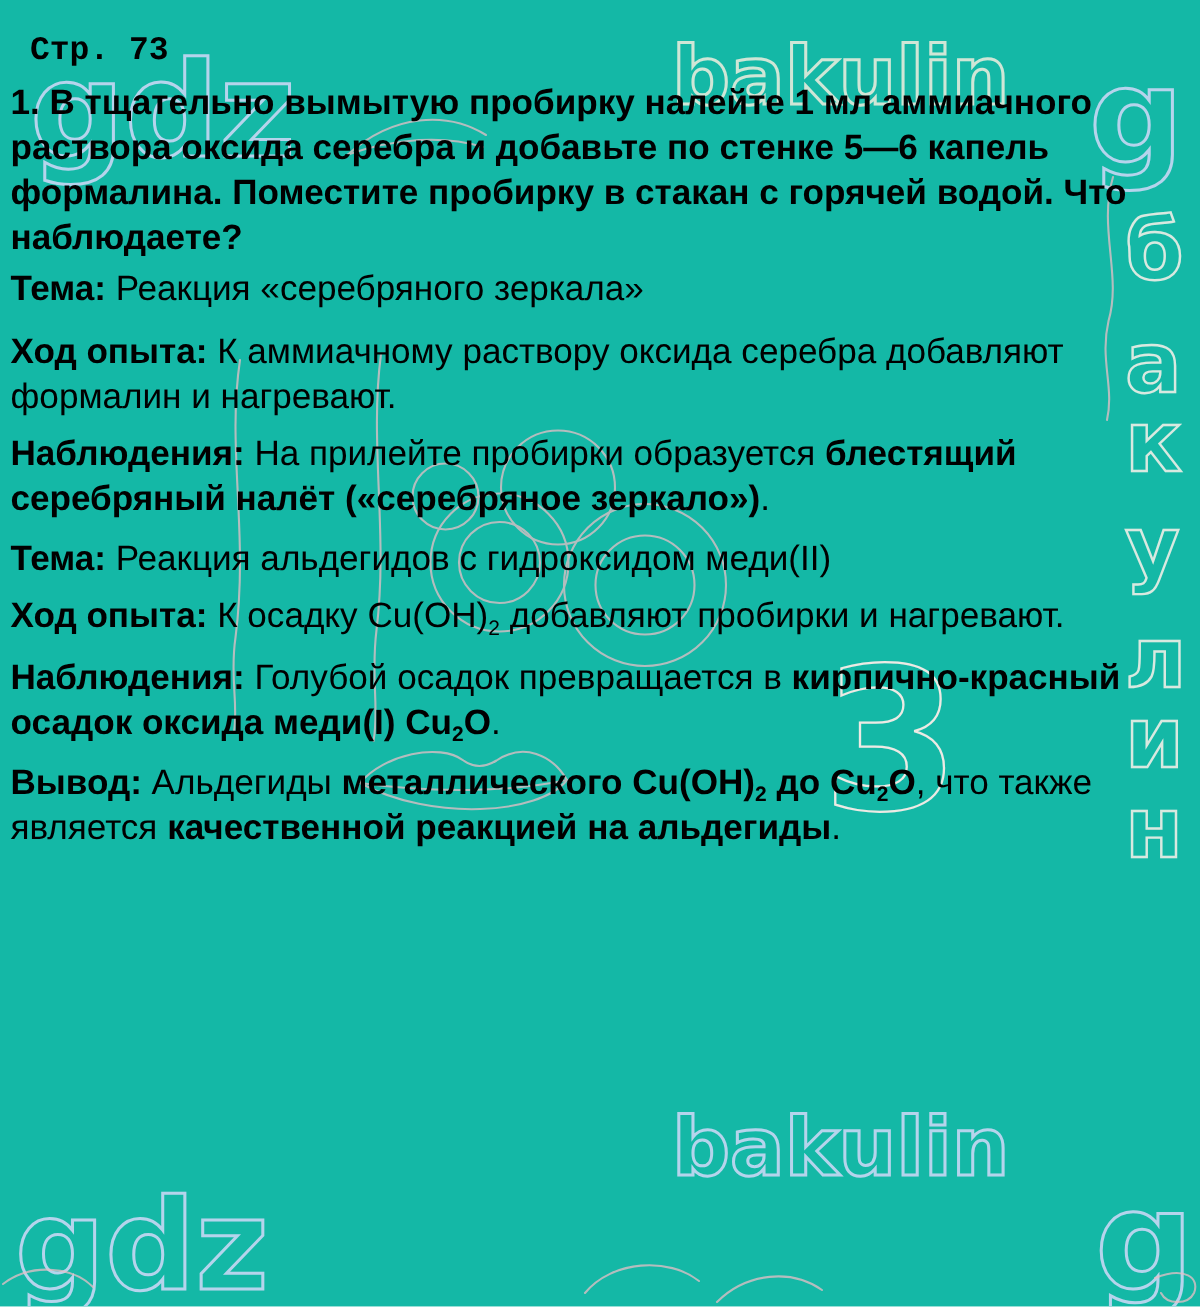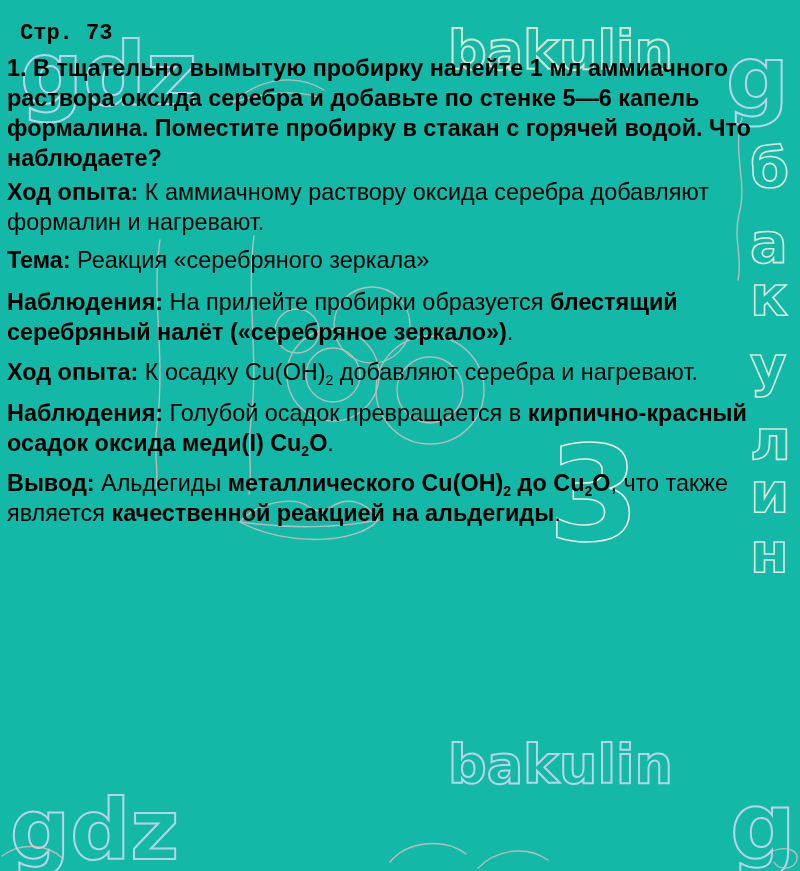--- a/index.html
+++ b/index.html
@@ -89,21 +89,22 @@
       <path d="M478,868 C498,848 528,846 548,860"></path>
       <path d="M2,856 C20,842 48,844 62,858"></path>
       <path d="M770,852 C790,844 800,852 796,862 C792,870 778,870 774,862"></path>
     </g>
   </svg>
 
   <main class="content">
     <h1 class="page-label">Стр. 73</h1>
 
     <p class="para mb4"><span class="b">1. В тщательно вымытую пробирку налейте 1 мл аммиачного раствора оксида серебра и добавьте по стенке 5—6 капель формалина. Поместите пробирку в стакан с горячей водой. Что наблюдаете?</span></p>
+    <p class="para mb12"><span class="b">Тема:</span><span> Реакция «серебряного зеркала»</span></p>
     <p class="para mb8"><span class="b">Ход опыта:</span><span> К аммиачному раствору оксида серебра добавляют формалин и нагревают.</span></p>
-    <p class="para mb12"><span class="b">Тема:</span><span> Реакция «серебряного зеркала»</span></p>
     <p class="para mb10"><span class="b">Наблюдения:</span><span> На прилейте пробирки образуется </span><span class="b">блестящий серебряный налёт («серебряное зеркало»)</span><span>.</span></p>
 
-    <p class="para mb11"><span class="b">Ход опыта:</span><span> К осадку Cu(OH)</span><sub>2</sub><span> добавляют серебра и нагревают.</span></p>
+    <p class="para mb8"><span class="b">Тема:</span><span> Реакция альдегидов с гидроксидом меди(II)</span></p>
+    <p class="para mb11"><span class="b">Ход опыта:</span><span> К осадку Cu(OH)</span><sub>2</sub><span> добавляют пробирки и нагревают.</span></p>
     <p class="para mb10"><span class="b">Наблюдения:</span><span> Голубой осадок превращается в </span><span class="b">кирпично-красный осадок оксида меди(I) Cu</span><sub class="b">2</sub><span class="b">O</span><span>.</span></p>
     <p class="para mb0"><span class="b">Вывод:</span><span> Альдегиды </span><span class="b">металлического Cu(OH)</span><sub class="b">2</sub><span class="b"> до Cu</span><sub class="b">2</sub><span class="b">O</span><span>, что также является </span><span class="b">качественной реакцией на альдегиды</span><span>.</span></p>
   </main>
 </div>
 
 </body></html>

